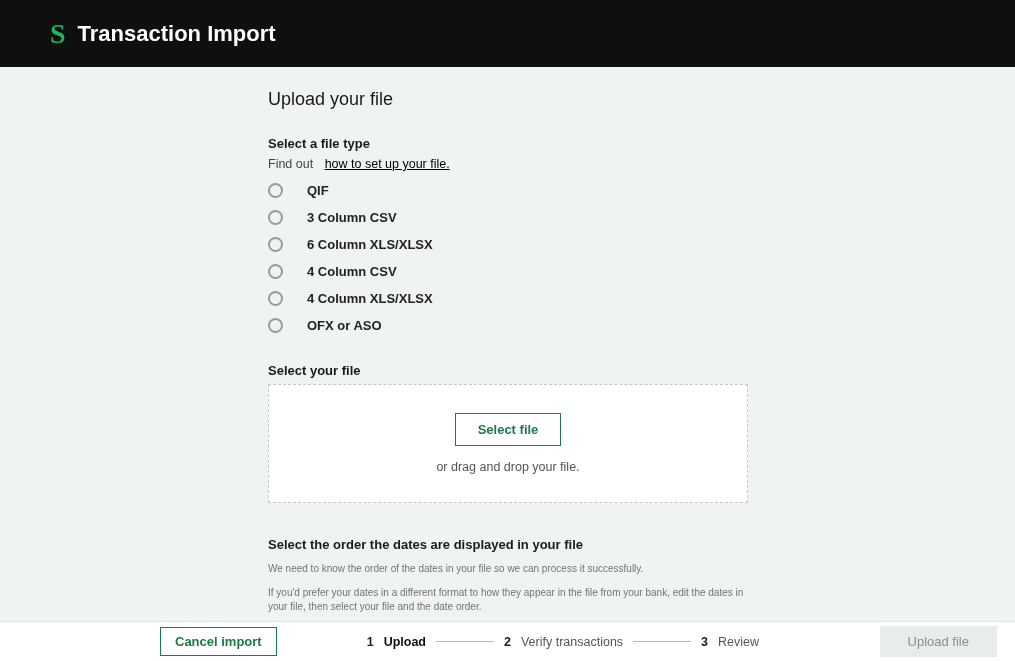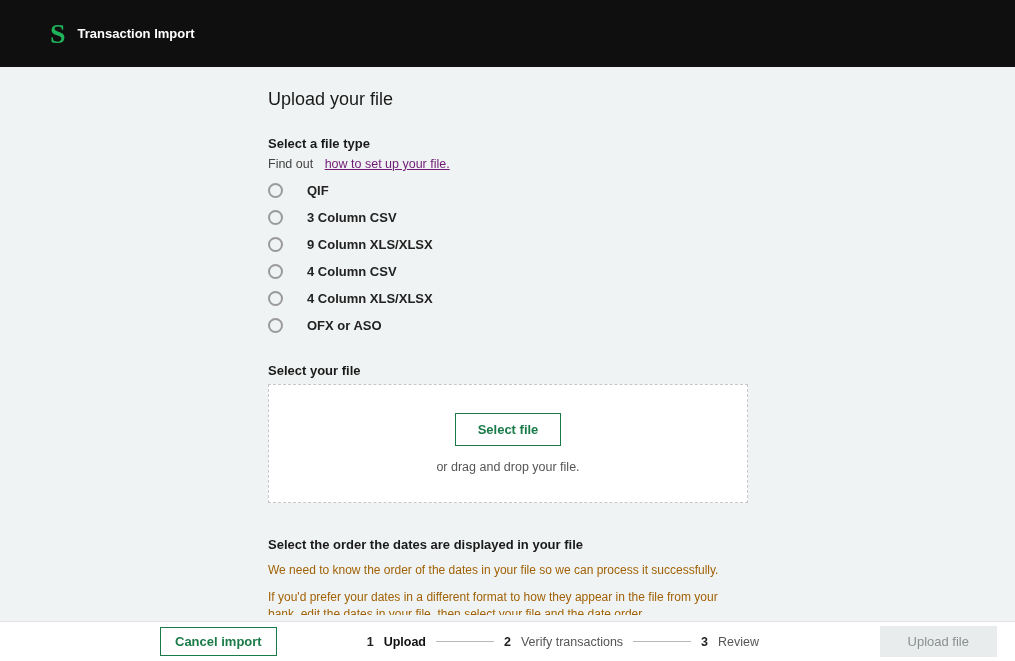--- a/index.html
+++ b/index.html
@@ -21,21 +21,21 @@
   }
   .logo {
     color: #1fb35a;
     font-weight: 700;
     font-size: 28px;
     margin-right: 12px;
     font-family: "Georgia", serif;
   }
   .header-title {
     color: #fff;
-    font-size: 13px;
+    font-size: 22px;
     font-weight: 700;
   }
   .content-wrap {
     position: absolute;
     top: 67px;
     bottom: 46px;
     left: 0; right: 0;
     overflow-y: auto;
   }
   .content {
@@ -52,21 +52,21 @@
     font-size: 13px;
     font-weight: 700;
     margin-bottom: 6px;
   }
   .help-line {
     font-size: 12.5px;
     color: #444;
     margin-bottom: 12px;
   }
   .help-link {
-    color: #701a75;
+    color: #000000;
     text-decoration: underline;
     cursor: pointer;
     padding-left: 8px;
   }
   .radio-list {
     display: flex;
     flex-direction: column;
     gap: 12px;
     margin-bottom: 30px;
   }
@@ -105,22 +105,22 @@
     margin-bottom: 14px;
   }
   .drop-hint {
     font-size: 12.5px;
     color: #555;
   }
   .section-dates .section-label {
     margin-bottom: 10px;
   }
   .body-text {
-    font-size: 12px;
-    color: #a16207;
+    font-size: 10px;
+    color: #737373;
     line-height: 1.4;
     margin-bottom: 10px;
   }
 
   
   .footer {
     position: absolute;
     left: 0; right: 0; bottom: 0;
     background: #fff;
     border-top: 1px solid #e2e2e2;
@@ -189,21 +189,21 @@
         <label class="radio-item">
           <span class="radio-circle"></span>
           <span class="radio-label">QIF</span>
         </label>
         <label class="radio-item">
           <span class="radio-circle"></span>
           <span class="radio-label">3 Column CSV</span>
         </label>
         <label class="radio-item">
           <span class="radio-circle"></span>
-          <span class="radio-label">9 Column XLS/XLSX</span>
+          <span class="radio-label">6 Column XLS/XLSX</span>
         </label>
         <label class="radio-item">
           <span class="radio-circle"></span>
           <span class="radio-label">4 Column CSV</span>
         </label>
         <label class="radio-item">
           <span class="radio-circle"></span>
           <span class="radio-label">4 Column XLS/XLSX</span>
         </label>
         <label class="radio-item">

